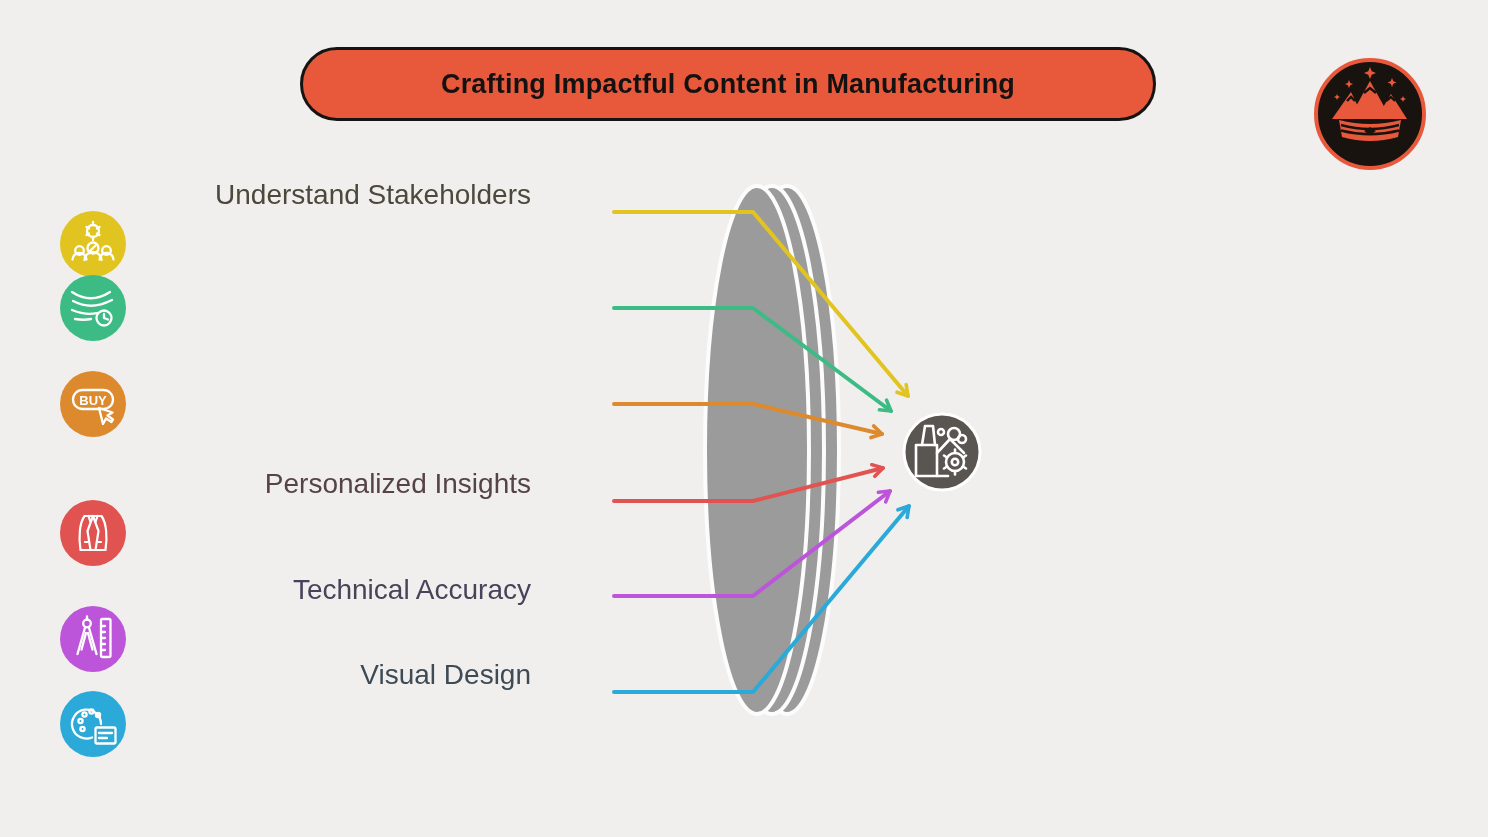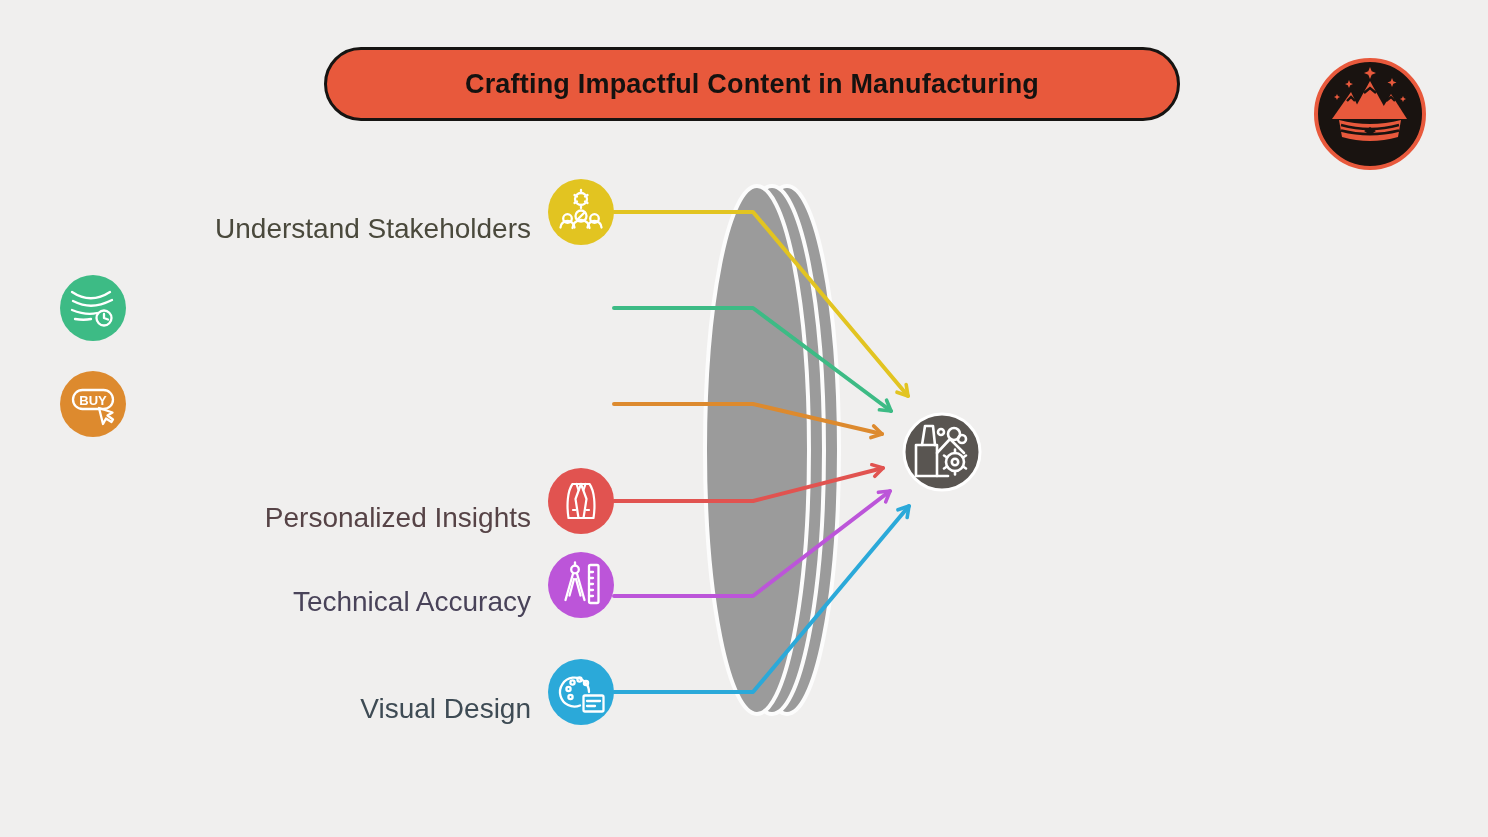--- a/index.html
+++ b/index.html
@@ -3,32 +3,32 @@
 <meta charset="utf-8">
 <style>
   html,body{margin:0;padding:0;background:#d8d8d8;}
   #canvas{
     position:relative;width:1488px;height:837px;overflow:hidden;
     background:#f0efee;
     font-family:"Liberation Sans", sans-serif;
   }
   
   .banner{
-    position:absolute;left:324px;top:47px;width:856px;height:74px;
+    position:absolute;left:300px;top:47px;width:856px;height:74px;
     border:3px solid #161412;border-radius:38px;
     display:flex;align-items:center;justify-content:center;
     box-sizing:border-box;
   }
   .banner-text{
     font-size:27px;font-weight:bold;color:#141210;letter-spacing:.2px;
   }
   
   .logo{position:absolute;left:1313px;top:57px;width:114px;height:114px;}
   
-  .row{position:absolute;left:60px;width:560px;height:66px;display:flex;align-items:flex-end;}
+  .row{position:absolute;left:60px;width:560px;height:66px;display:flex;align-items:flex-start;flex-direction:column;}
   .row-label{
     width:471px;text-align:right;font-size:28px;color:#4a4a42;
     padding-right:17px;white-space:nowrap;
   }
   .badge{width:66px;height:66px;flex:0 0 66px;}
   
   #overlay{position:absolute;left:0;top:0;width:1488px;height:837px;}
   
   .result-label{
     position:absolute;left:1002px;top:419px;width:342px;
@@ -117,21 +117,21 @@
       <g stroke="#fff" stroke-width="2.2" fill="none" stroke-linecap="round" stroke-linejoin="round">
         <path d="M33,16 L24.5,16 C19.5,23 18.5,37 20.5,50 L45.5,50 C47.5,37 46.5,23 41.5,16 Z"></path>
         <path d="M33,16 L27.5,31 L30.5,50"></path>
         <path d="M33,16 L38.5,31 L35.5,50"></path>
         <path d="M28.5,16 L30.5,22 M37.5,16 L35.5,22"></path>
         <path d="M25,42 L27.5,42 M38.5,42 L41,42"></path>
       </g>
     </svg>
   </div>
 
-  <div class="row" style="top:552px">
+  <div class="row" style="top:574px">
     <div class="row-label" style="color: rgb(73, 67, 89);">Technical Accuracy</div>
     <svg class="badge" viewBox="0 0 66 66">
       <circle cx="33" cy="33" r="33" fill="#bc55d9"></circle>
       <g stroke="#fff" stroke-width="2.3" fill="none" stroke-linecap="round" stroke-linejoin="round">
         <path d="M27,10.5 L27,13.5"></path>
         <circle cx="27" cy="17.5" r="3.8"></circle>
         <path d="M25.2,21 L17.5,48"></path>
         <path d="M28.8,21 L36.5,48"></path>
         <path d="M26,27 L21.5,43.5"></path>
         <path d="M28,27 L32.5,43.5"></path>

